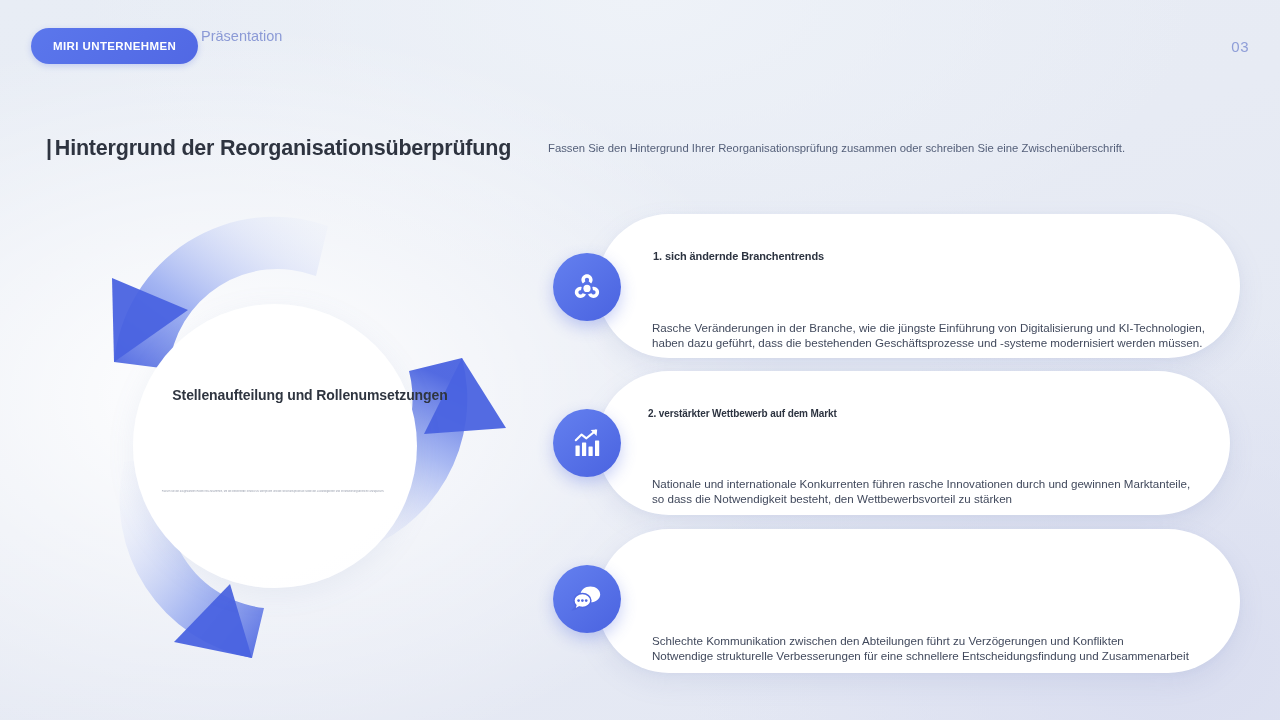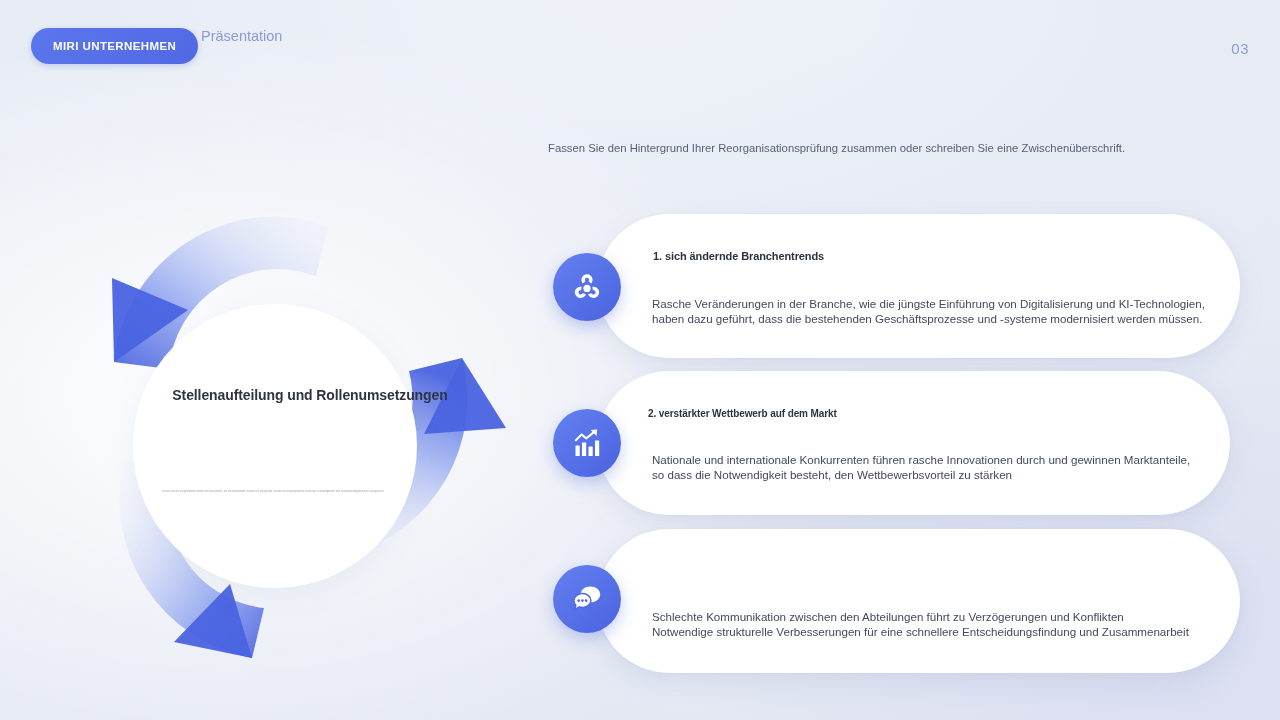--- a/index.html
+++ b/index.html
@@ -58,24 +58,24 @@
     top: 0;
     height: 36px;
     display: flex;
     align-items: flex-start;
     font-size: 14.5px;
     color: #8b9ad6;
   }
   .page-number {
     position: absolute;
     right: 0;
-    top: 12px;
+    top: 0;
     height: 36px;
     display: flex;
-    align-items: flex-start;
+    align-items: center;
     font-size: 15px;
     color: #8f9ed8;
     letter-spacing: 0.5px;
   }
 
   
   .title-row {
     position: absolute;
     top: 136px;
     left: 46px;
@@ -192,20 +192,21 @@
   .h-1 { left: 653px; top: 250px; font-size: 11px; letter-spacing: -0.1px; }
   .h-2 { left: 648px; top: 408px; font-size: 10px; letter-spacing: -0.1px; }
   .h-3 { left: 653px; top: 562px; font-size: 16.5px; letter-spacing: -0.1px; }
 
   .card-body {
     position: absolute;
     font-size: 11.6px;
     line-height: 1.32;
     color: #41495c;
     white-space: pre-line;
+    margin-top: 24px;
   }
   .b-1 { left: 652px; top: 296px; }
   .b-2 { left: 652px; top: 452px; }
   .b-3 { left: 652px; top: 609px; }
 </style>
 </head>
 <body>
 
 <div class="slide">
 
@@ -215,20 +216,23 @@
     </div>
     <div class="header-label">
       <span>Präsentation</span>
     </div>
     <div class="page-number">
       <span>03</span>
     </div>
   </div>
 
   <div class="title-row">
+    <div class="slide-title">
+      <span class="bar">|</span><span>Hintergrund der Reorganisationsüberprüfung</span>
+    </div>
     <div class="slide-subtitle">Fassen Sie den Hintergrund Ihrer Reorganisationsprüfung zusammen oder schreiben Sie eine Zwischenüberschrift.</div>
   </div>
 
   <div class="cycle">
     <svg viewBox="0 0 420 460">
       <defs>
         <linearGradient id="gradTop" x1="0%" y1="100%" x2="100%" y2="0%">
           <stop offset="0%" stop-color="#4a63e0" stop-opacity="0.95"></stop>
           <stop offset="38%" stop-color="#7f97ee" stop-opacity="0.70"></stop>
           <stop offset="75%" stop-color="#c3cef5" stop-opacity="0.35"></stop>

